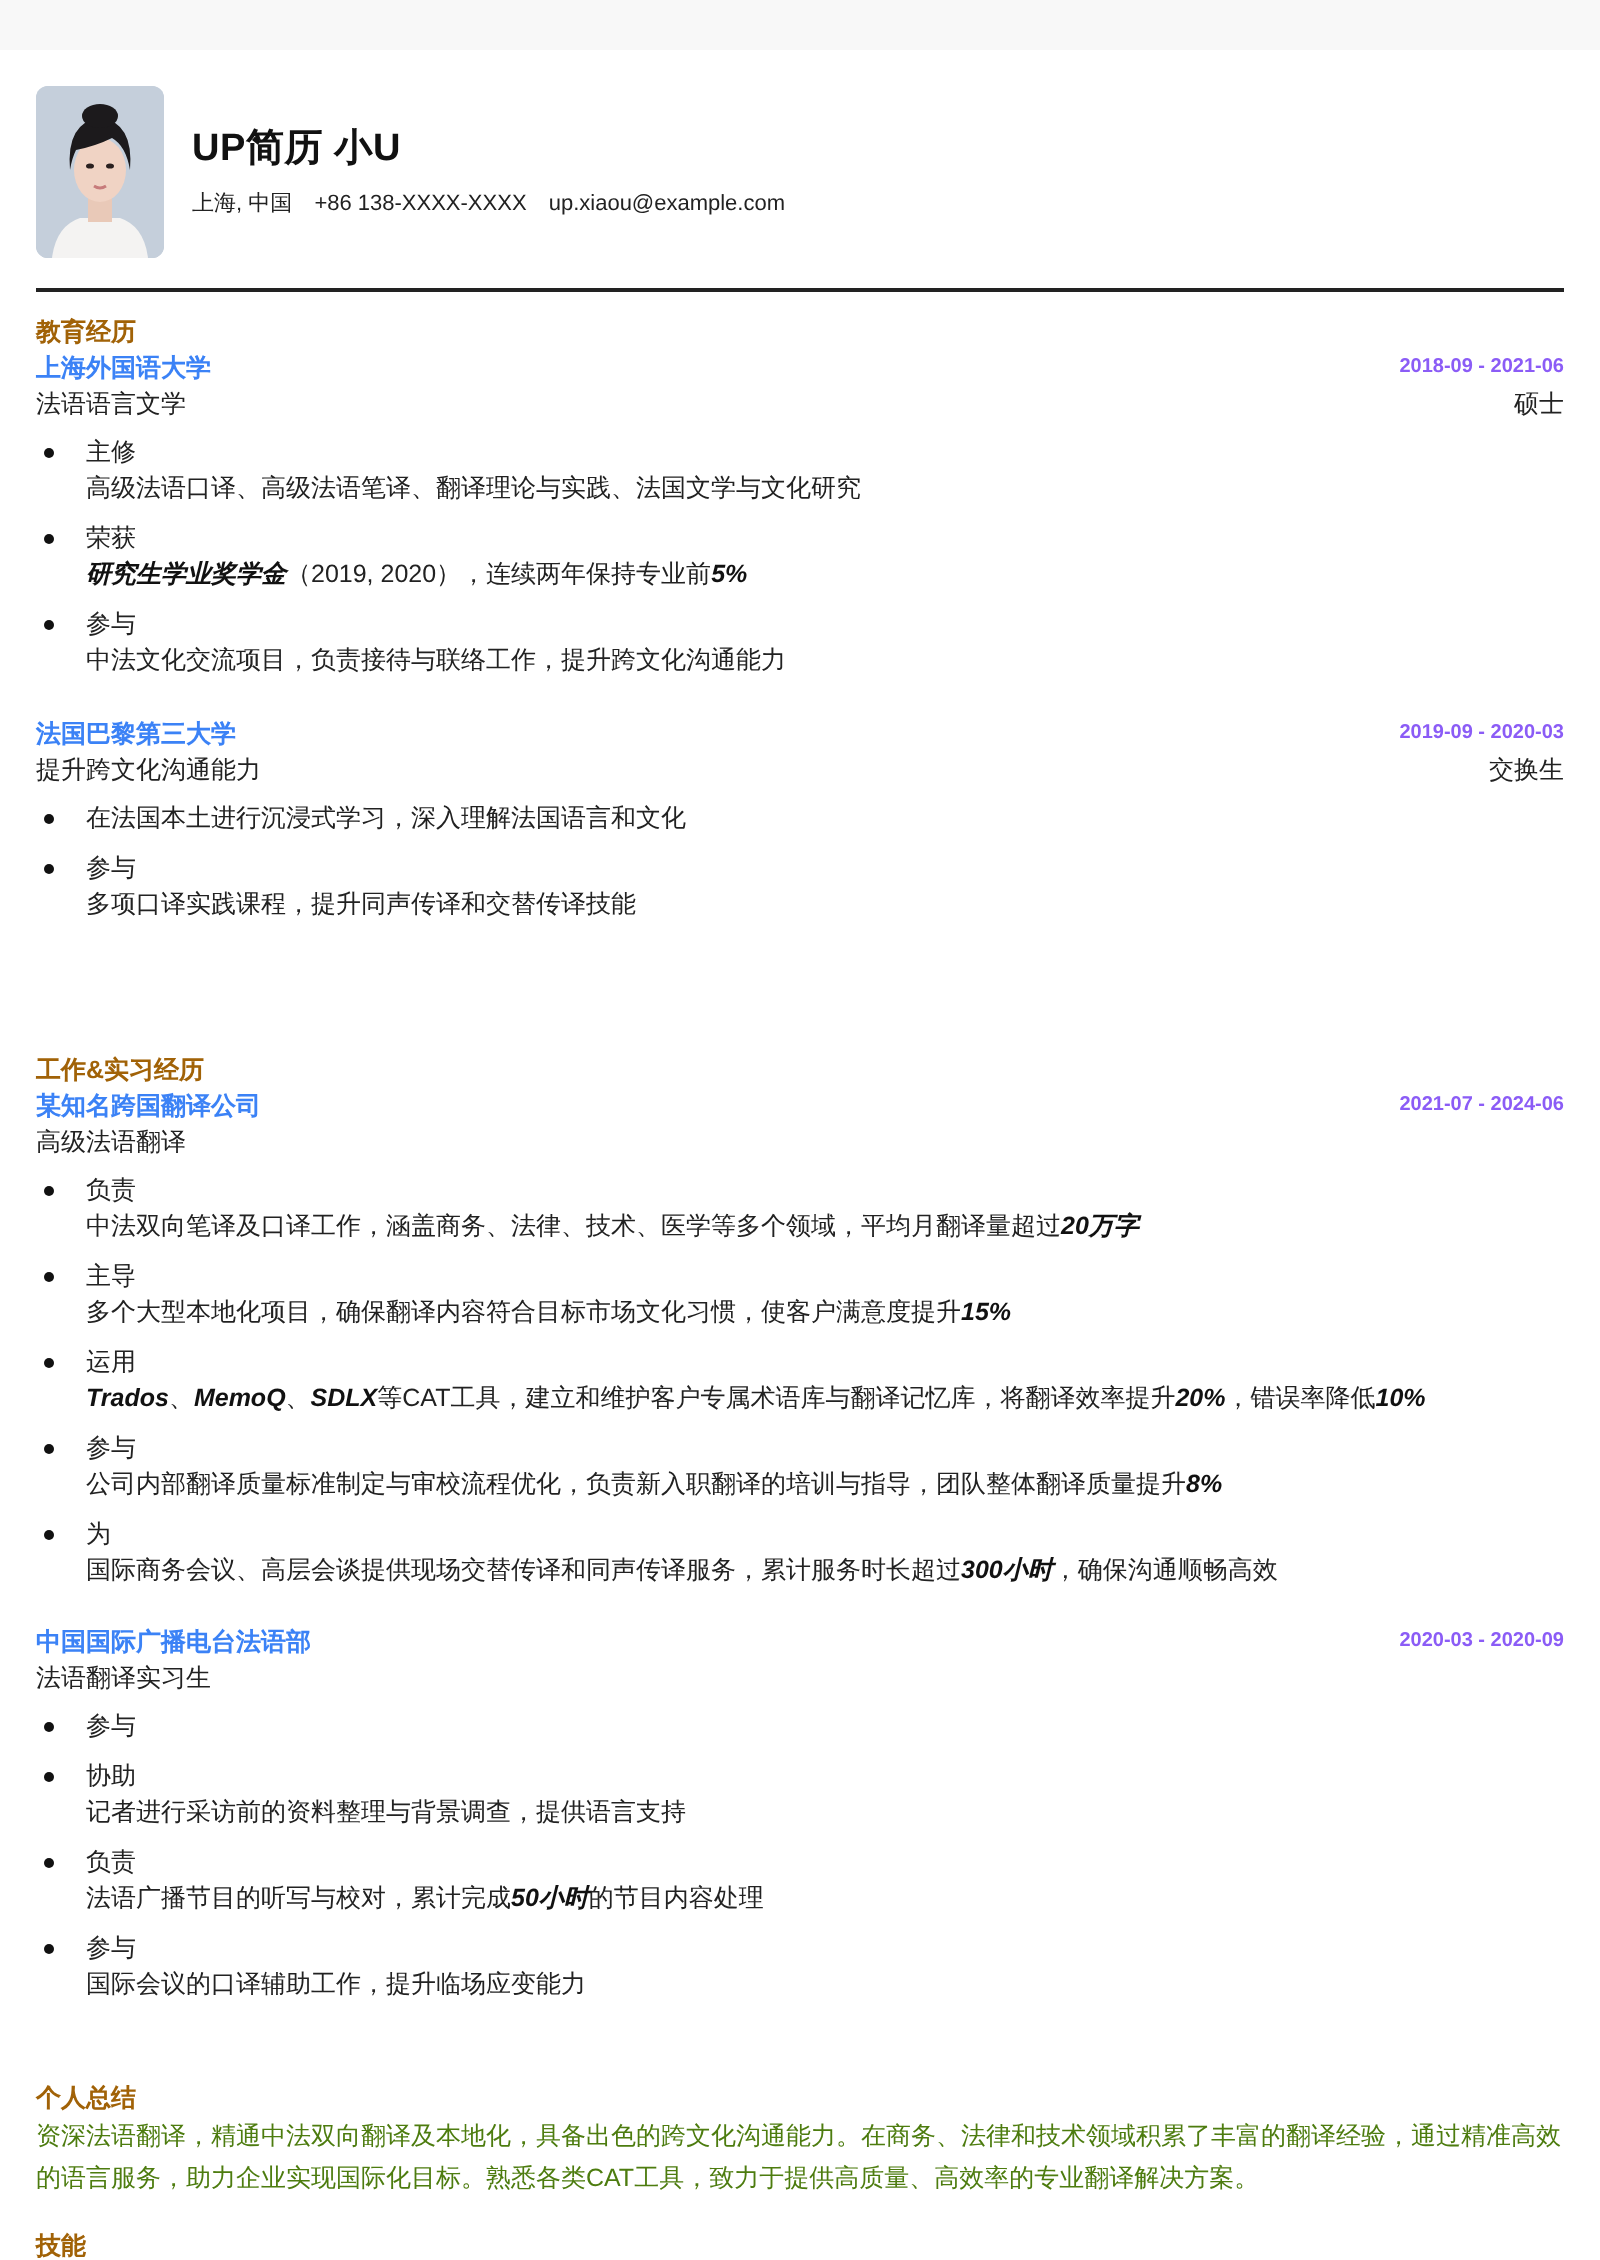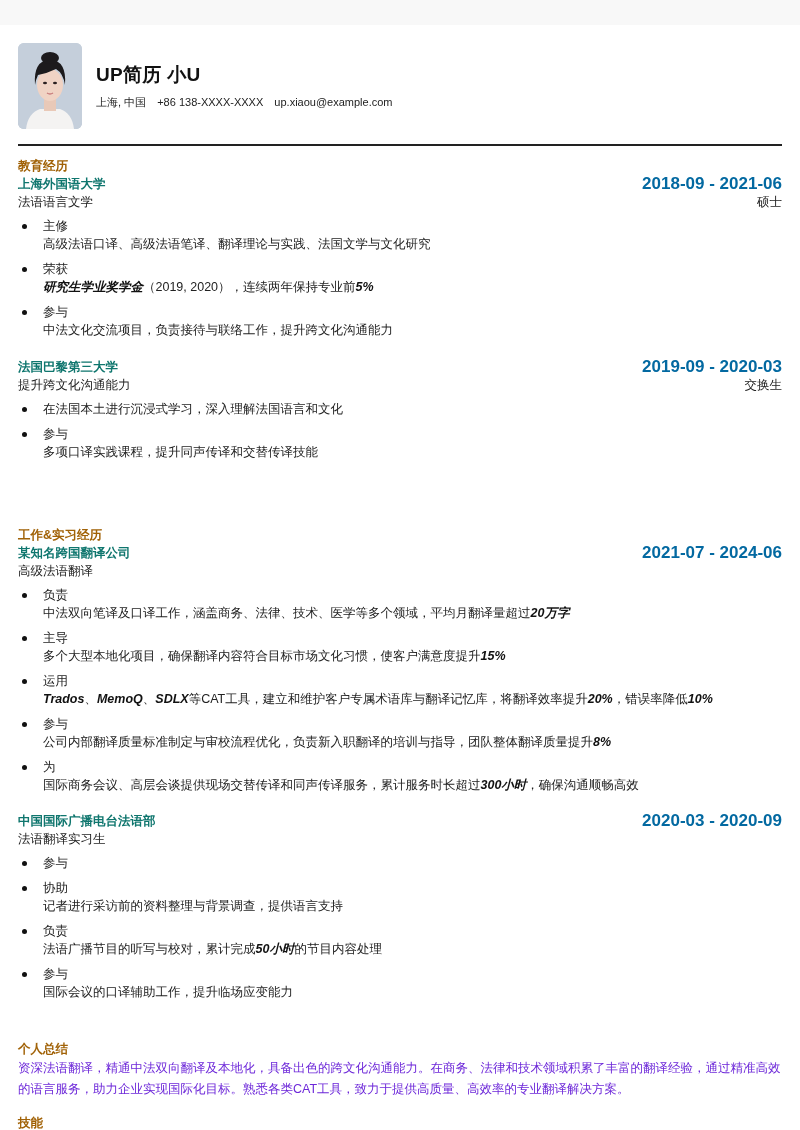--- a/index.html
+++ b/index.html
@@ -13,28 +13,28 @@
   .photo svg { display: block; }
   .hinfo { margin-left: 14px; padding-top: 20px; }
   .name { font-size: 19px; font-weight: 700; color: #111; letter-spacing: 0.3px; line-height: 24px; }
   .contact { font-size: 11px; color: #222; margin-top: 8px; line-height: 14px; }
   .contact span { margin-right: 8px; }
 
   .rule { position: absolute; left: 0; top: 101px; width: 764px; height: 1.5px; background: #222; }
 
   .section-title { font-size: 12.5px; font-weight: 700; color: #a16207; line-height: 18px; }
   .entry-head { display: flex; justify-content: space-between; line-height: 18px; }
-  .org { font-size: 12.5px; font-weight: 700; color: #0f766e; }
-  .date { font-size: 17px; font-weight: 700; color: #0369a1; }
+  .org { font-size: 12.5px; font-weight: 700; color: #3b82f6; }
+  .date { font-size: 10px; font-weight: 700; color: #8b5cf6; }
   .entry-sub { display: flex; justify-content: space-between; font-size: 12.5px; line-height: 18px; color: #222; }
   ul.items { list-style: none; margin-top: 6px; }
   ul.items li { position: relative; padding-left: 25px; font-size: 12.5px; line-height: 18px; color: #222; margin-bottom: 7px; }
   ul.items li::before { content: ""; position: absolute; left: 4px; top: 7px; width: 5px; height: 5px; border-radius: 50%; background: #111; }
   b { font-weight: 700; color: #111; font-style: italic; }
-  .summary { font-size: 12.5px; line-height: 21px; color: #6d28d9; }
+  .summary { font-size: 12.5px; line-height: 21px; color: #4d7c0f; }
 
   .abs { position: absolute; left: 0; width: 764px; }
 </style>
 </head>
 <body>
 
 <div class="topstrip"></div>
 
 <div class="page">
 

